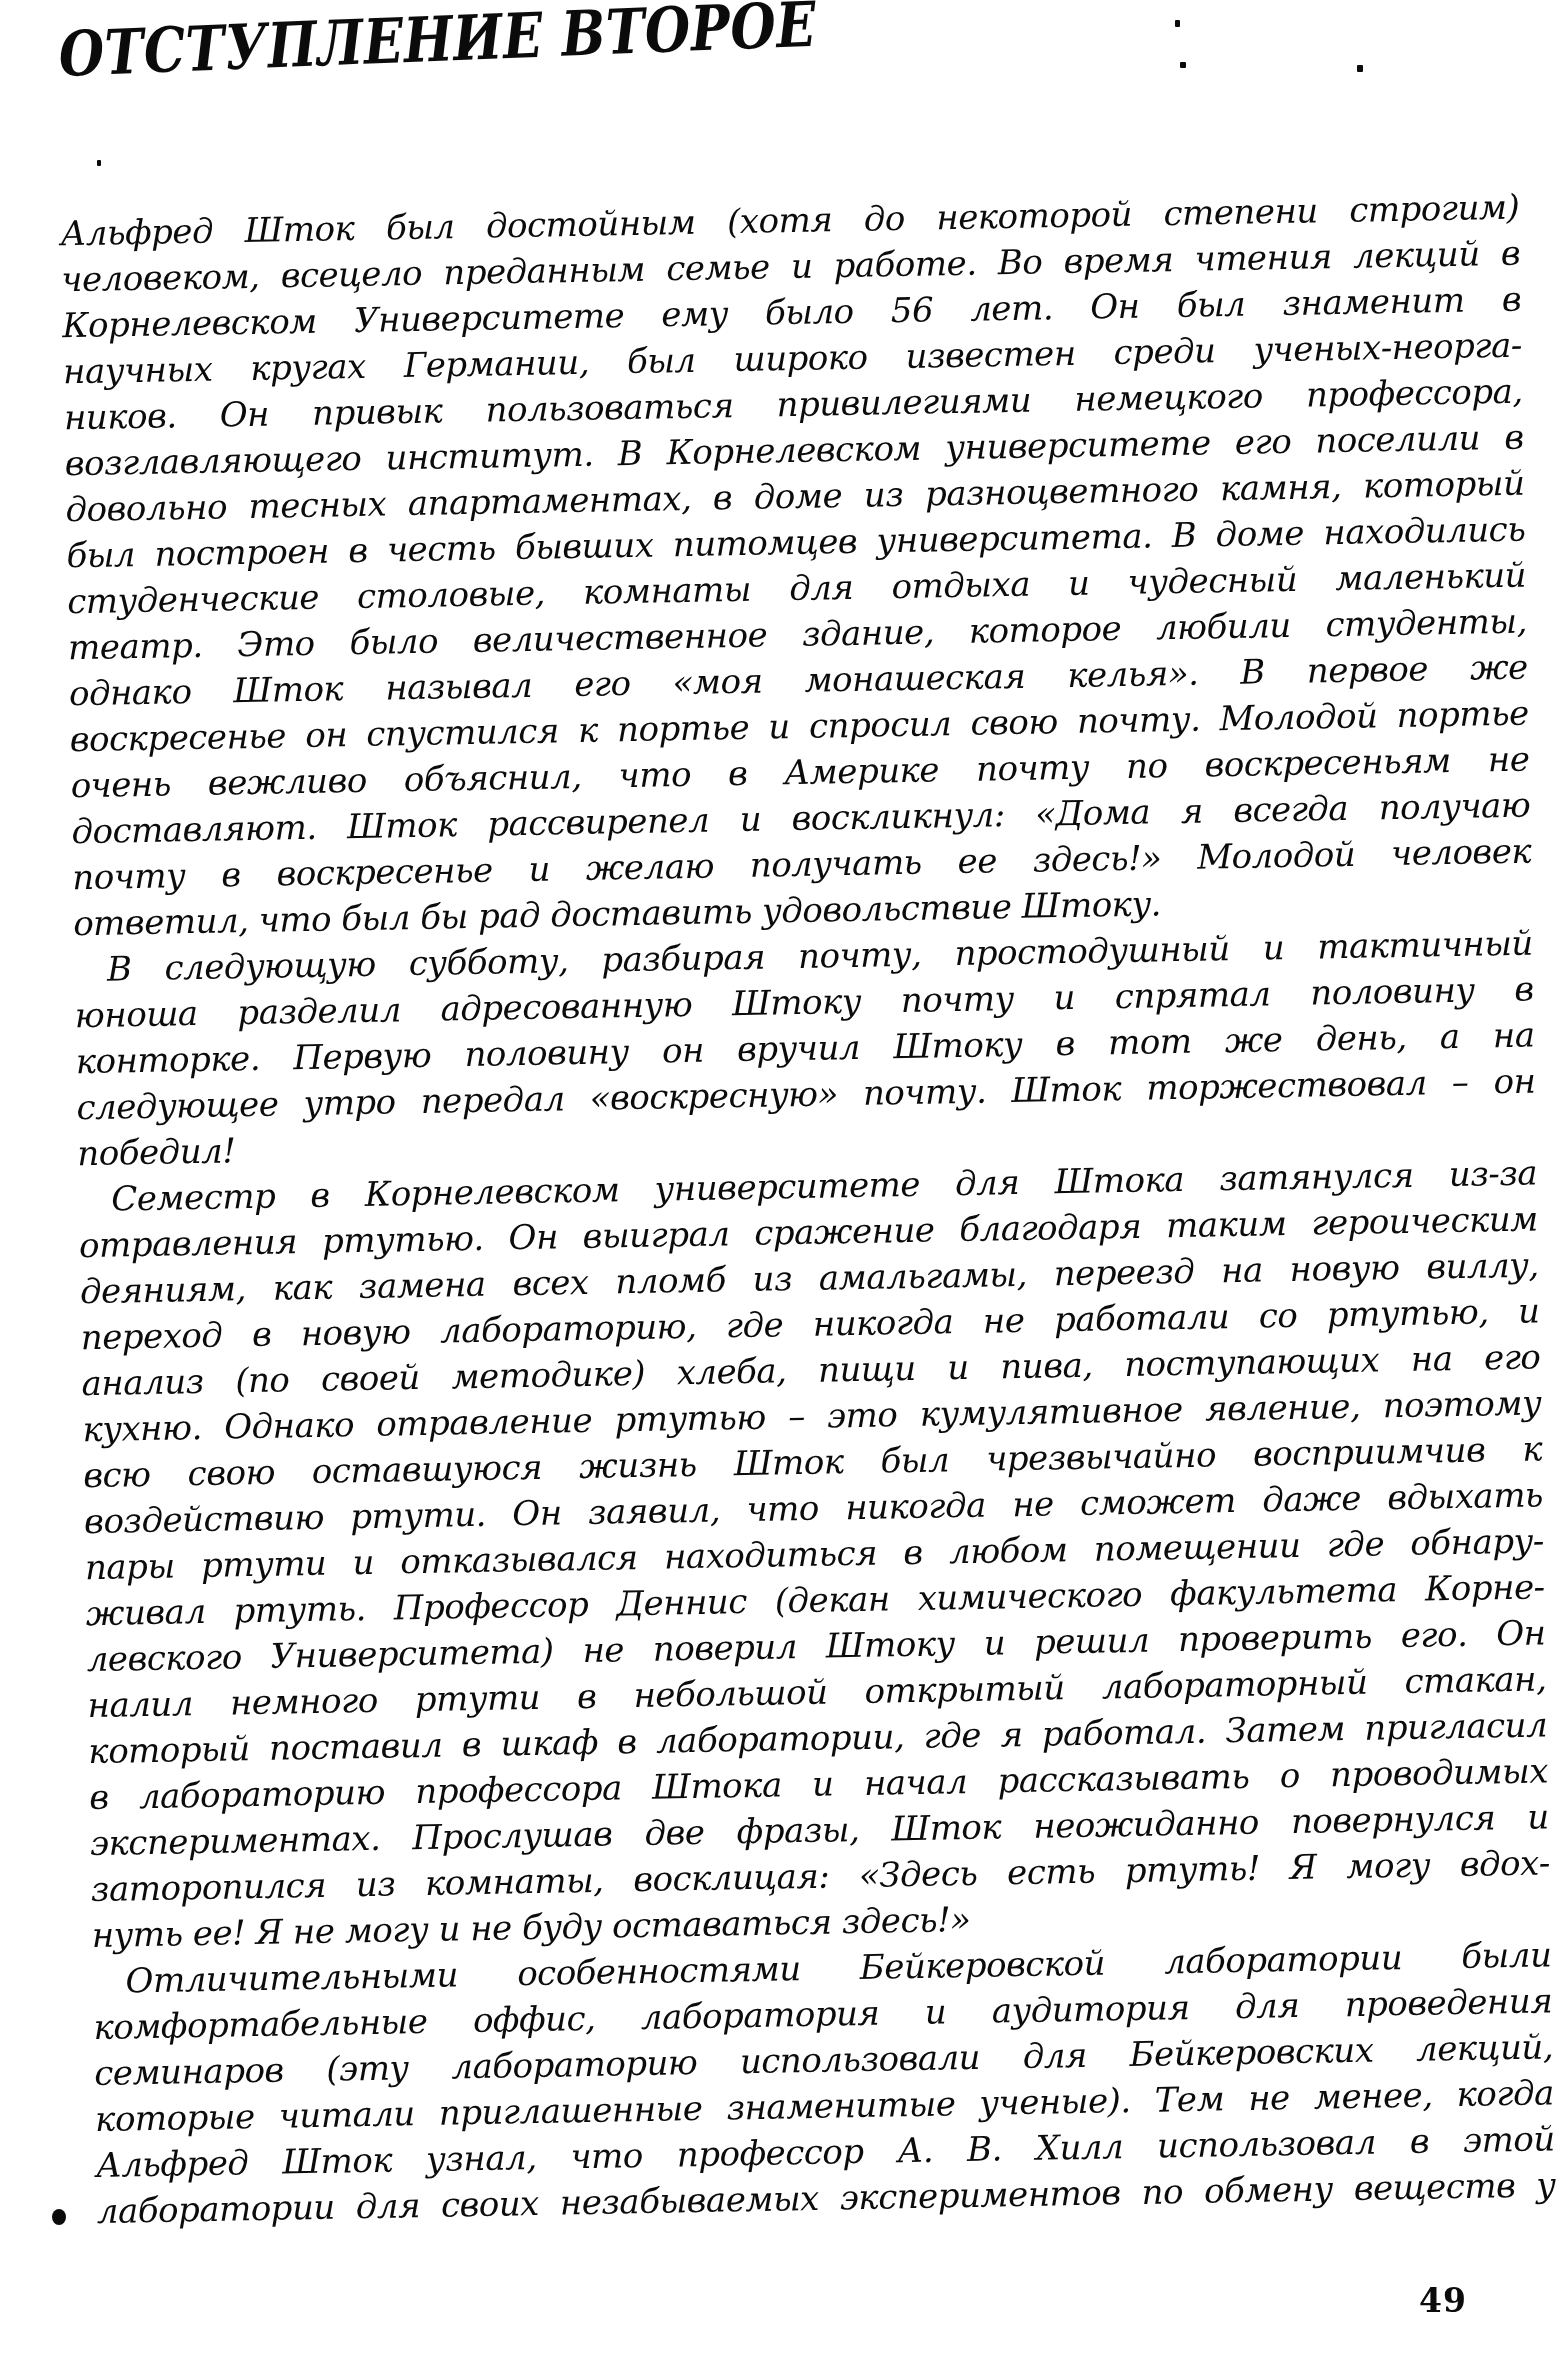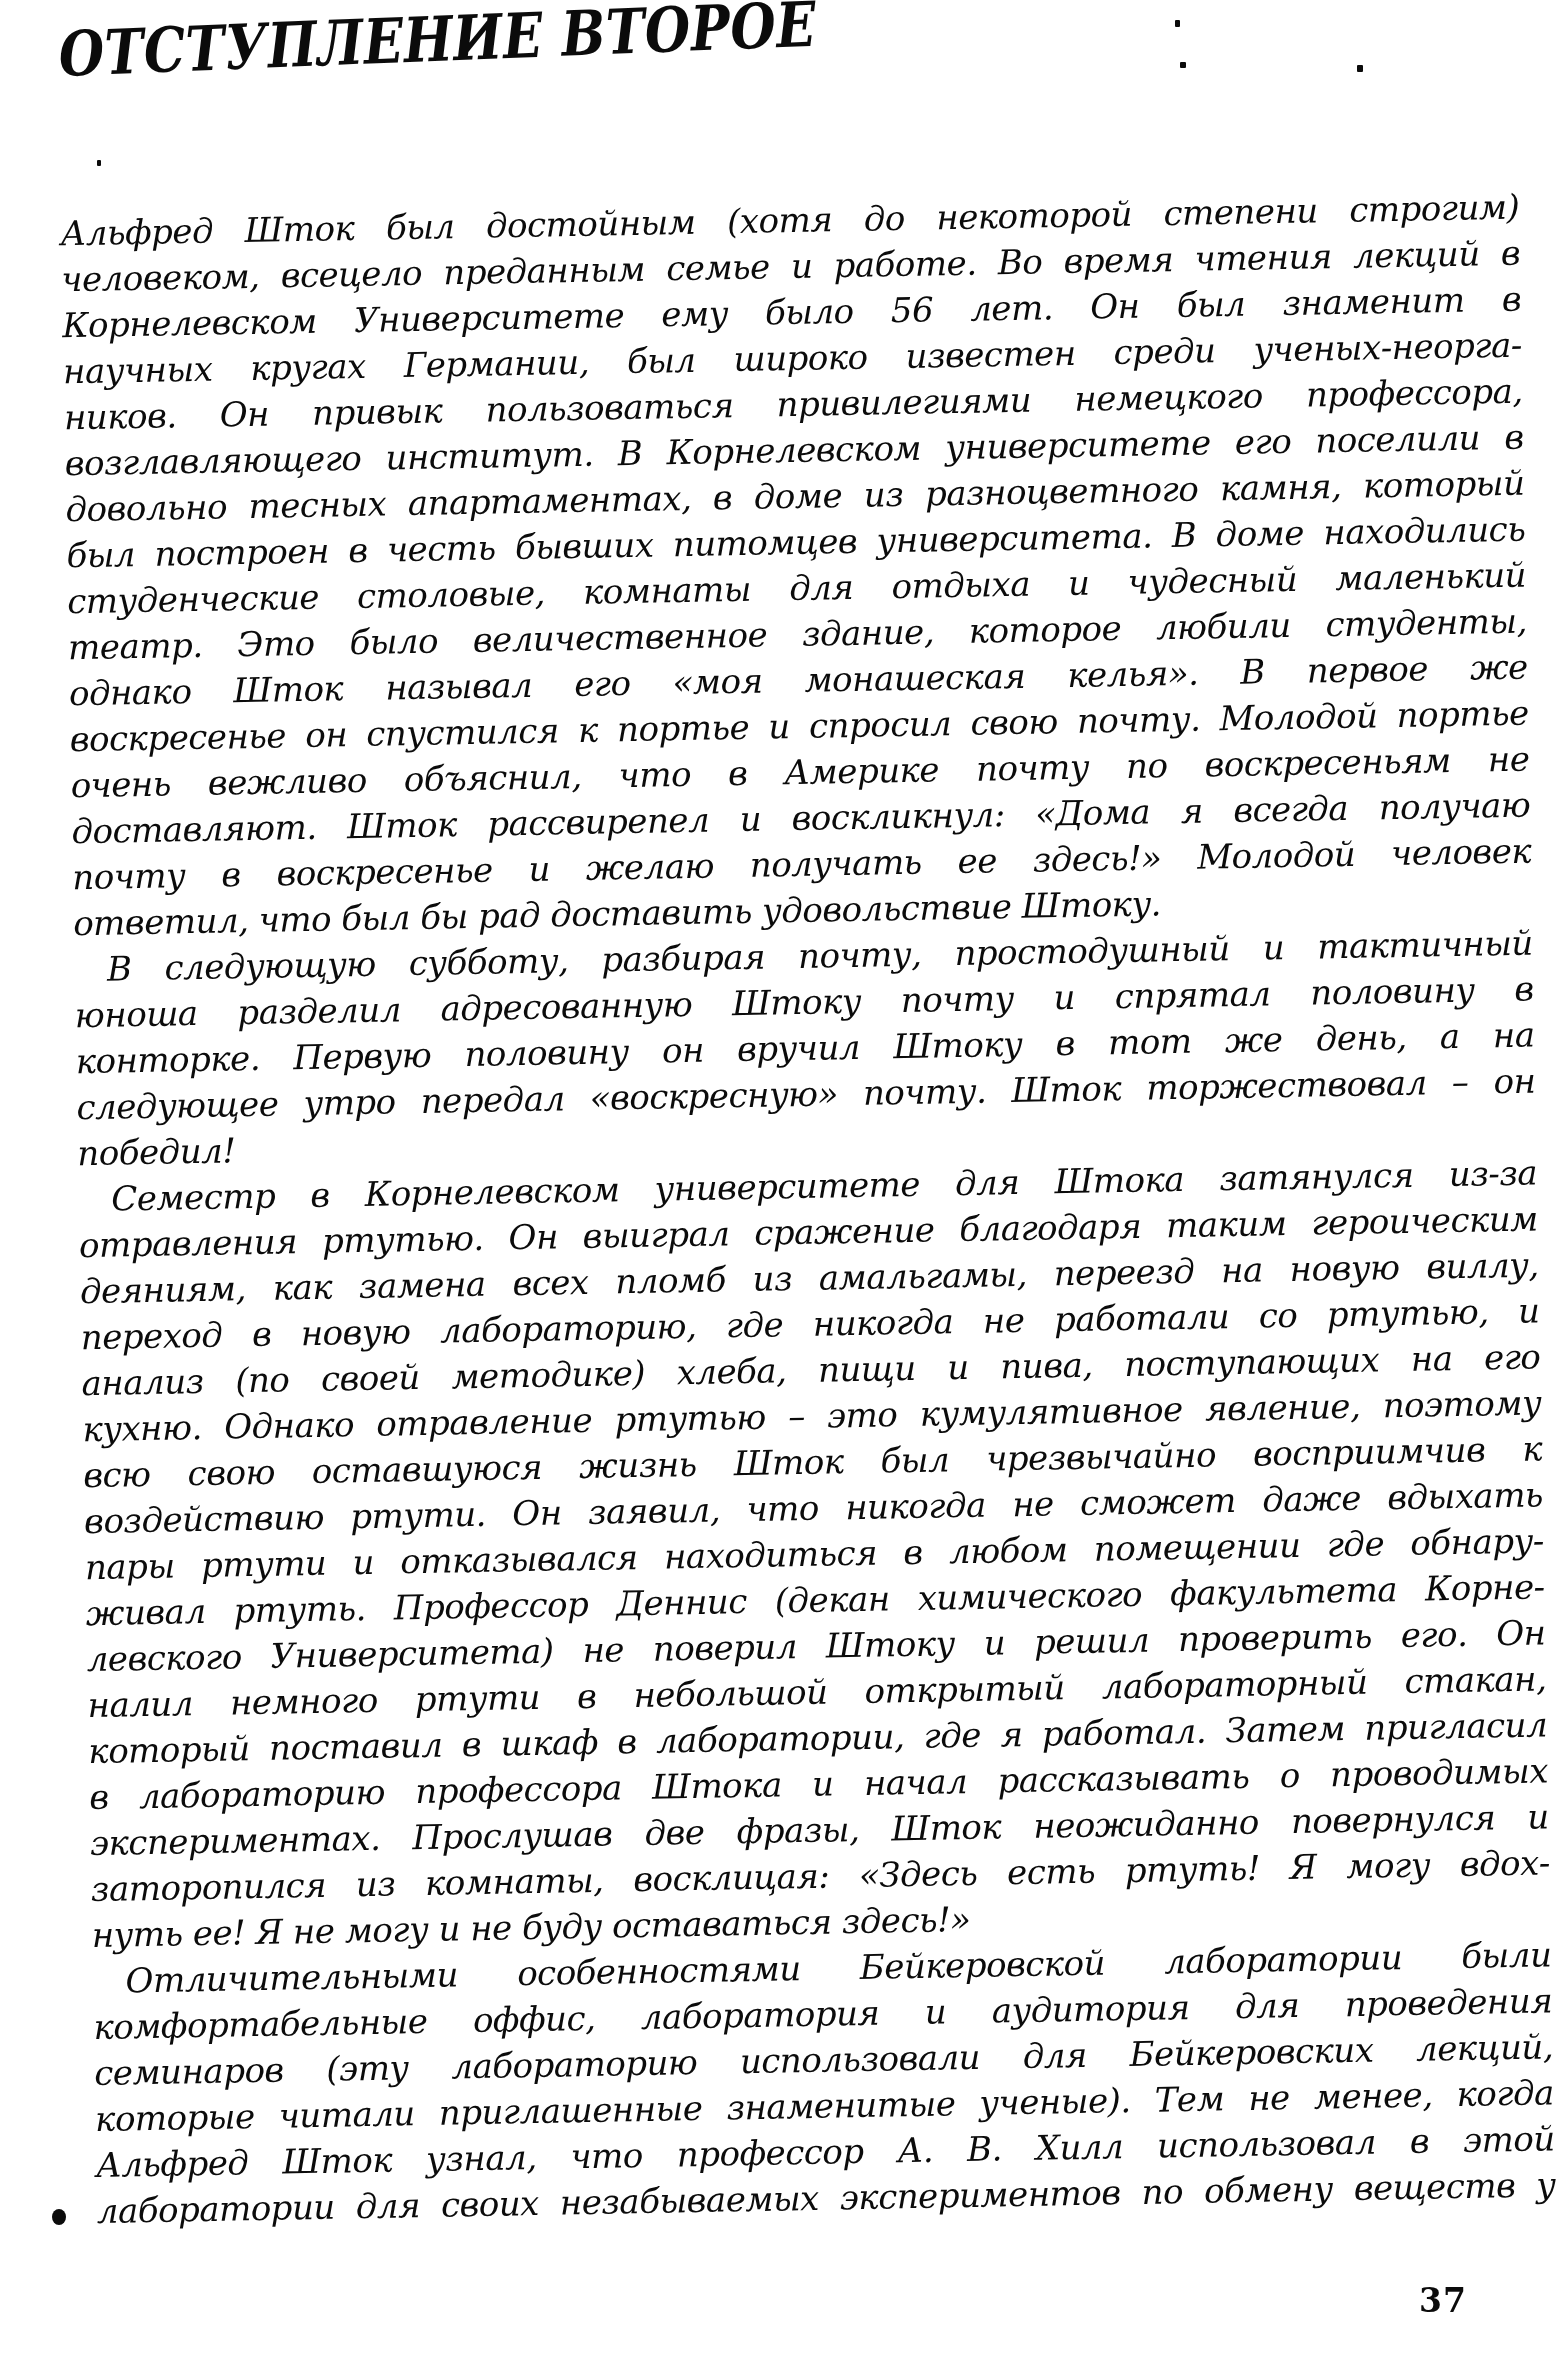--- a/index.html
+++ b/index.html
@@ -124,15 +124,15 @@
       <div class="line">Альфред Шток узнал, что профессор А. В. Хилл использовал в этой</div>
       <div class="line">лаборатории для своих незабываемых экспериментов по обмену веществ у</div>
     </div>
 
   <div class="margin-dot"></div>
   <div class="speck s1"></div>
   <div class="speck s2"></div>
   <div class="speck s3"></div>
   <div class="speck s4"></div>
 
-  <div class="page-number">37</div>
+  <div class="page-number">49</div>
 </div>
 
 
 </body></html>

